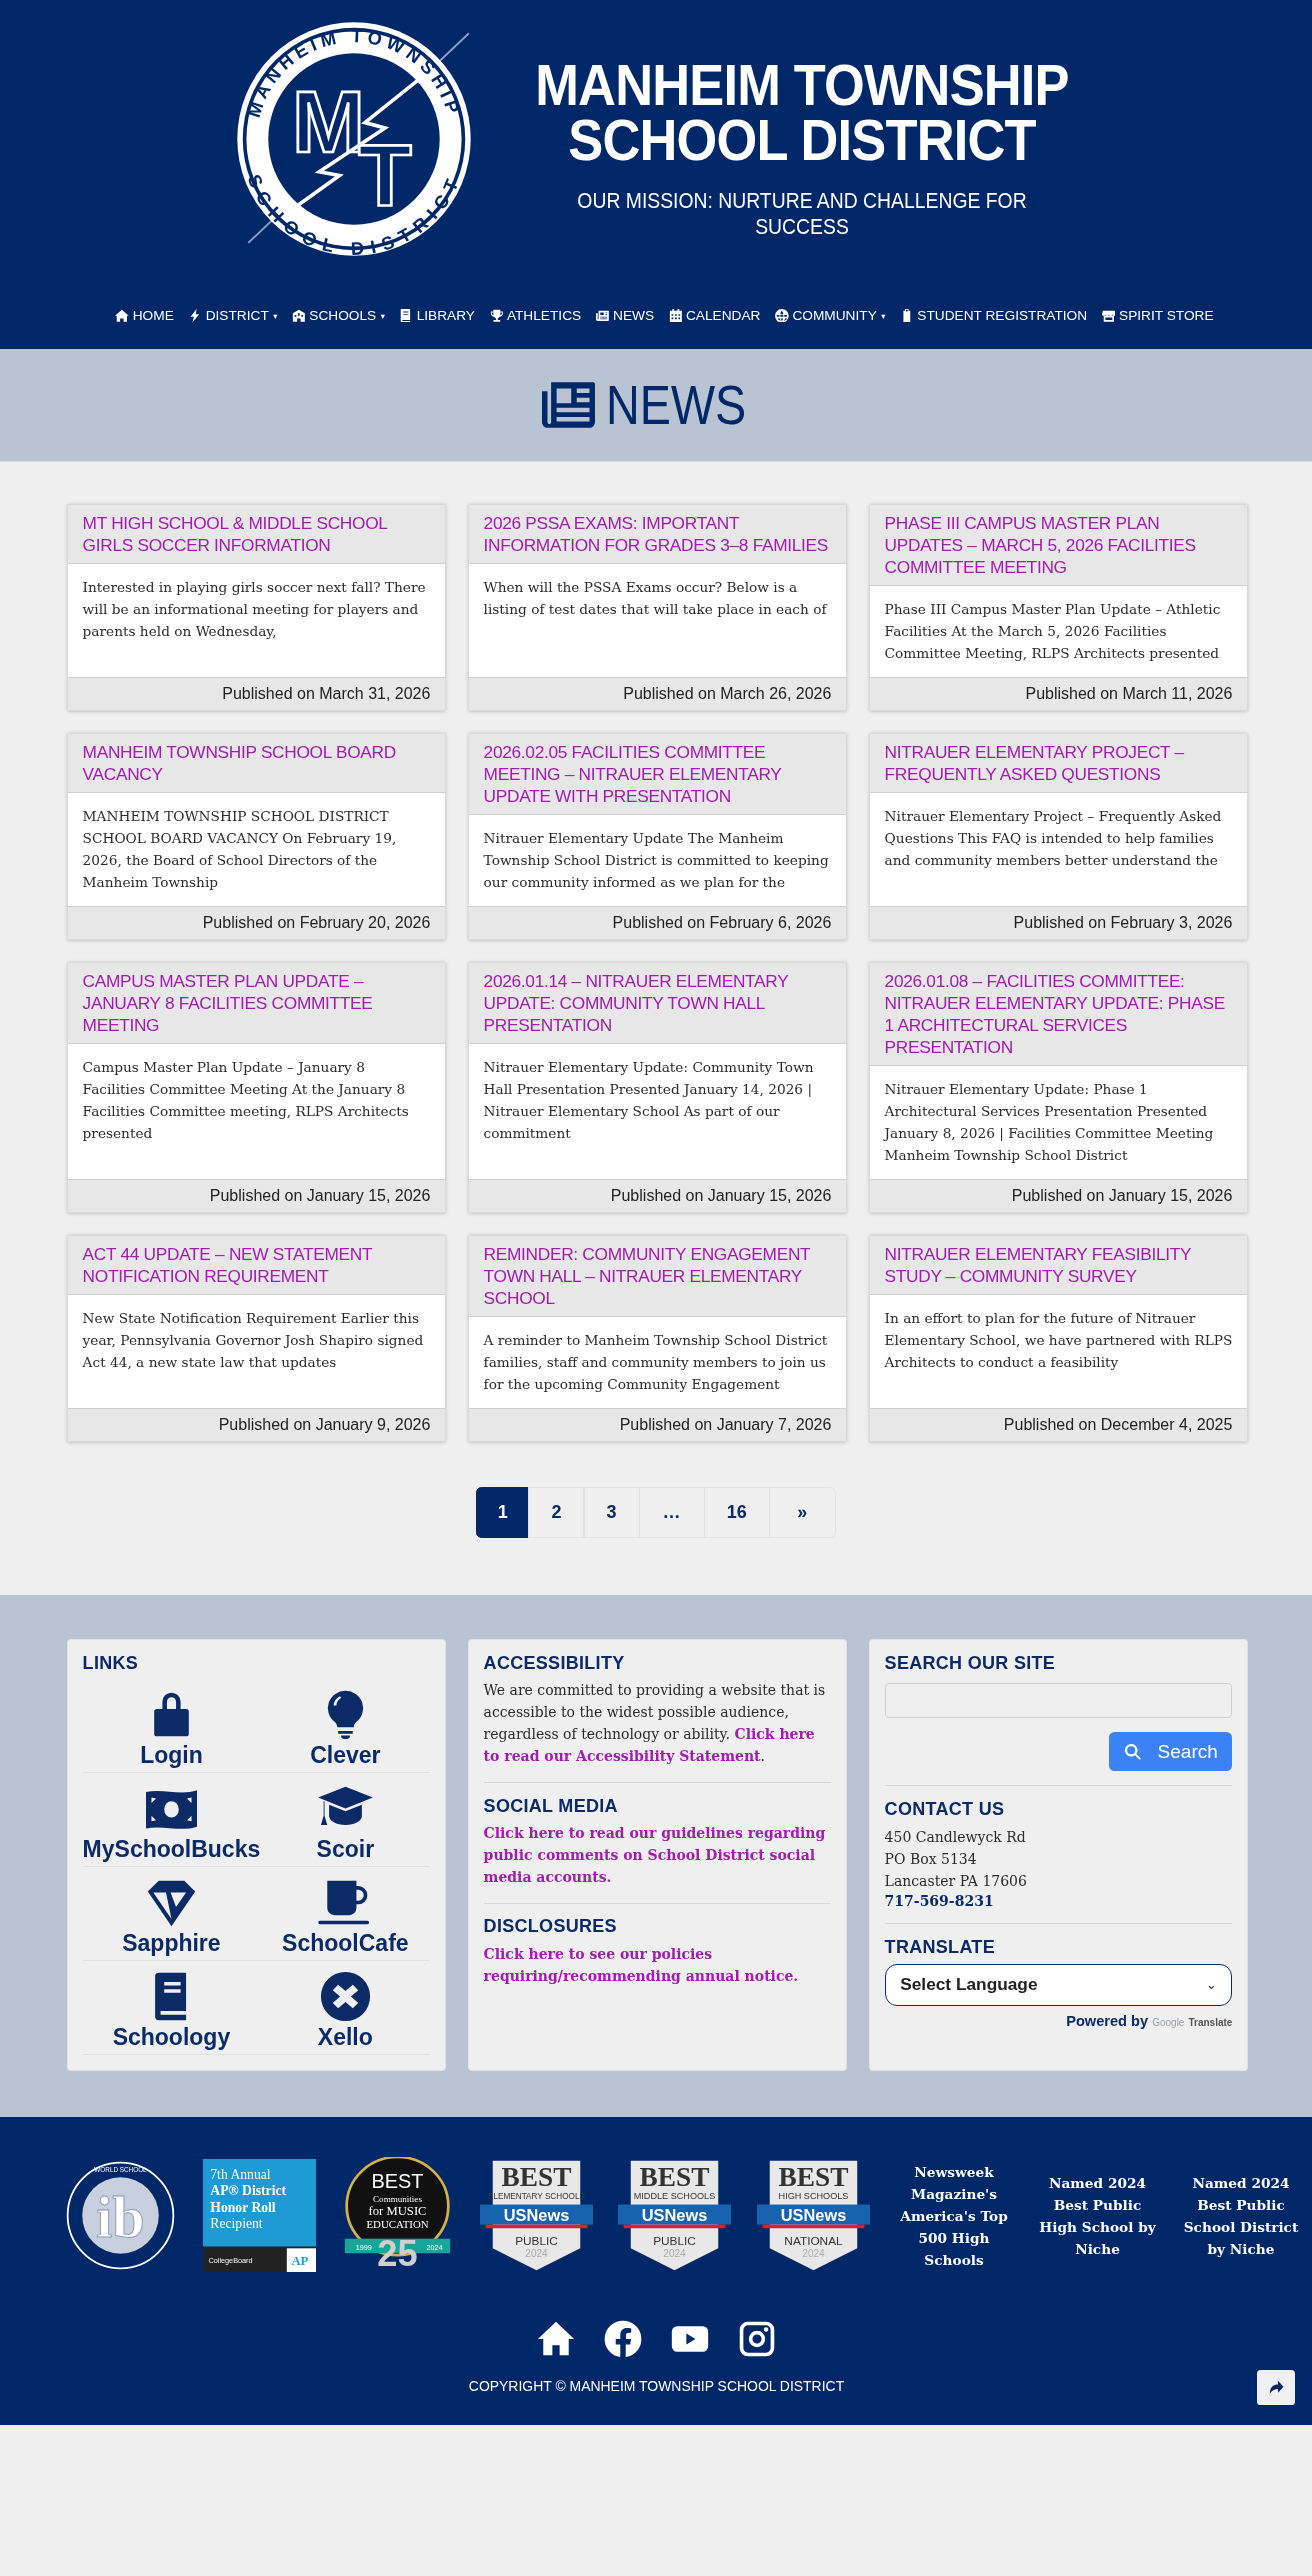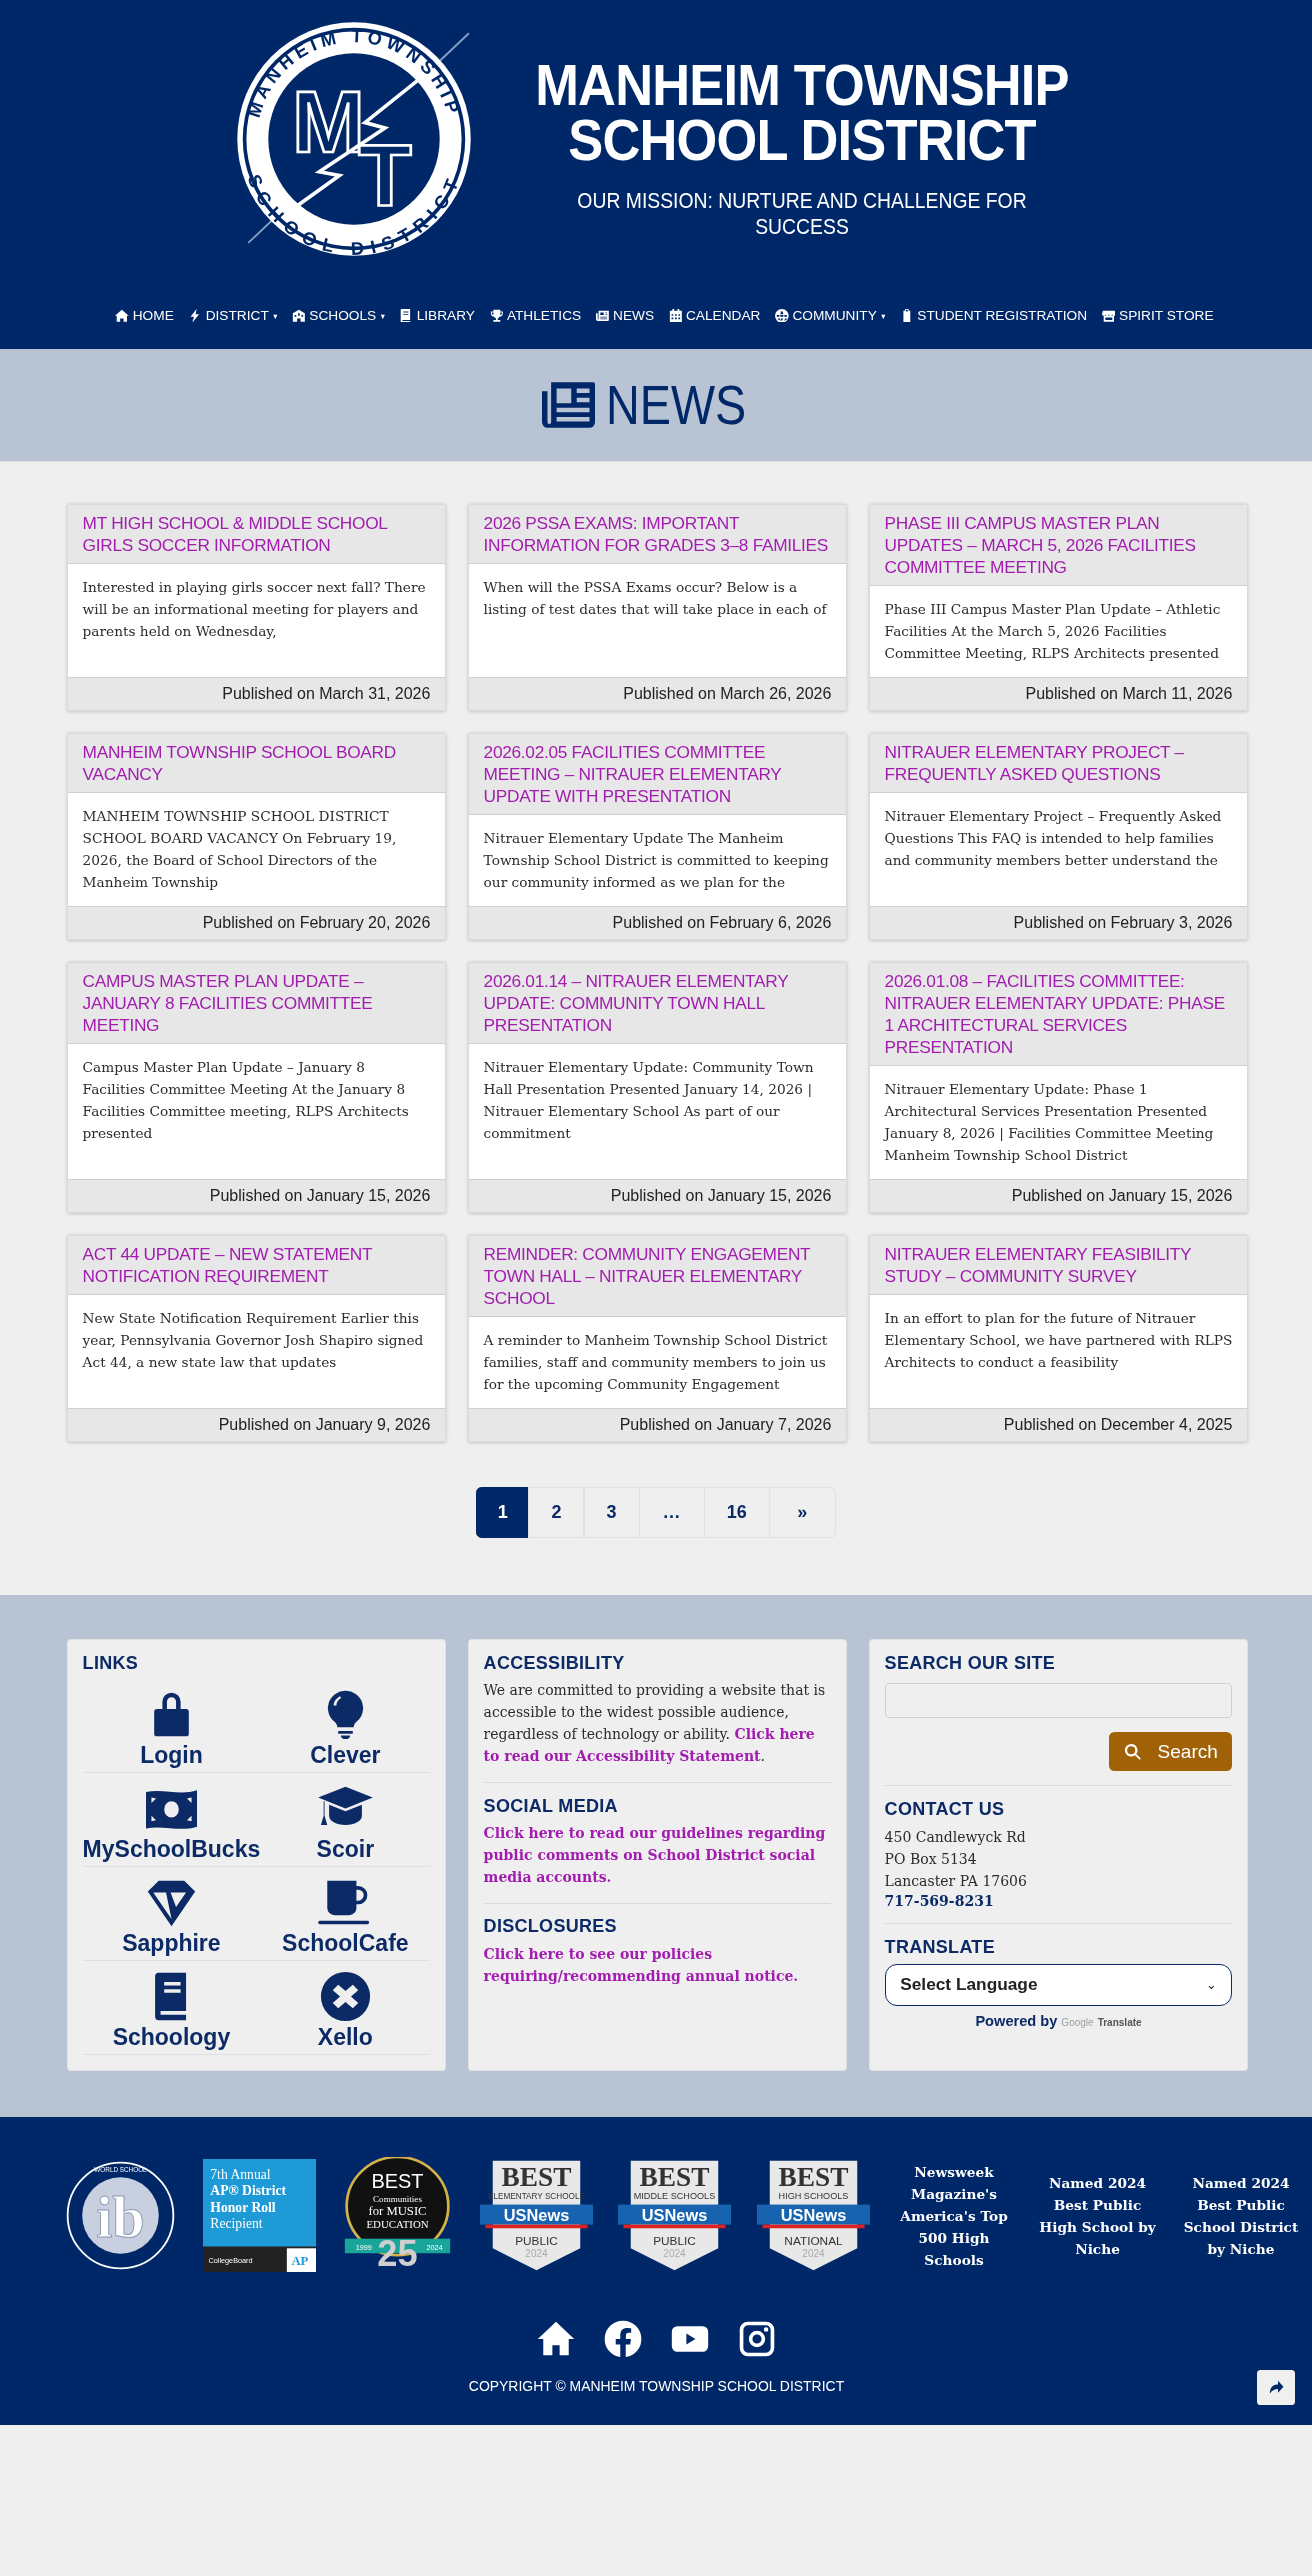--- a/index.html
+++ b/index.html
@@ -41,26 +41,26 @@
   .widget { background: #efefef; border-radius: 3.6px; border: 0.9px solid #e2e2e2; padding: 12.8px 14.6px 14.6px 14.6px; }
   .w-title { font-family: "Liberation Sans", sans-serif; color: #0b2a66; font-size: 18px; letter-spacing: 0.3px; margin-bottom: 5.5px; }
   .links-grid { display: grid; grid-template-columns: 1fr 1fr; }
   .link-tile { display: flex; flex-direction: column; align-items: center; padding: 5.5px 0 3.6px 0; border-bottom: 0.9px solid #e0e0e0; height: 94px; justify-content: flex-end; cursor: pointer; }
   .link-tile svg { width: 55px; height: 51px; fill: #0b2a66; }
   .link-label { font-family: "Liberation Sans", sans-serif; font-weight: bold; color: #0b2a66; font-size: 23px; margin-top: 1.8px; }
   .w-text { font-size: 14px; line-height: 22px; color: #2b2b2b; }
   .w-link { color: #a21caf; font-weight: bold; cursor: pointer; }
   .w-sep { border: 0; border-top: 1.8px solid #d8d8d8; margin: 14.6px 0 12.8px 0; }
   .search-input { width: 100%; height: 35px; border: 0.9px solid #cfcfcf; border-radius: 4.6px; background: #efefef; margin: 3.6px 0 14.6px 0; }
-  .search-btn { display: flex; align-items: center; gap: 16px; margin-left: auto; background: #a16207; color: #fff; border: none; border-radius: 5.5px; font-family: "Liberation Sans", sans-serif; font-size: 19px; padding: 8.2px 14.6px 8.2px 14.6px; cursor: pointer; }
+  .search-btn { display: flex; align-items: center; gap: 16px; margin-left: auto; background: #3b82f6; color: #fff; border: none; border-radius: 5.5px; font-family: "Liberation Sans", sans-serif; font-size: 19px; padding: 8.2px 14.6px 8.2px 14.6px; cursor: pointer; }
   .search-btn svg { width: 18px; height: 18px; fill: #fff; }
   .addr { font-size: 14px; line-height: 22px; color: #2b2b2b; }
   .phone { color: #0b2a66; font-weight: bold; font-size: 14px; cursor: pointer; }
   .lang-select { width: 100%; height: 42px; border: 1.4px solid #0b2a66; border-radius: 12px; background: #fff; display: flex; align-items: center; justify-content: space-between; padding: 0 14.6px; font-family: "Liberation Sans", sans-serif; font-weight: bold; font-size: 17.3px; color: #222; cursor: pointer; margin-top: 3.6px; }
-  .powered { text-align: center; margin-top: 7.3px; font-family: "Liberation Sans", sans-serif; font-weight: bold; color: #0b2a66; font-size: 14.6px; }
+  .powered { text-align: right; margin-top: 7.3px; font-family: "Liberation Sans", sans-serif; font-weight: bold; color: #0b2a66; font-size: 14.6px; }
   .powered .g { color: #9aa0a6; font-size: 10px; font-weight: normal; }
   .powered .t { color: #555; font-size: 10px; }
 
   
   .footer { background: #002868; color: #fff; padding: 40px 0 18px 0; position: relative; height: 308px; }
   .awards { display: flex; align-items: center; padding-left: 64px; gap: 25.5px; }
   .award-img { display: flex; align-items: center; justify-content: center; flex-shrink: 0; }
   .award-text { width: 118px; text-align: center; font-size: 13.7px; line-height: 22px; font-weight: bold; color: #fff; }
   .socials { display: flex; justify-content: center; gap: 27px; margin-top: 44px; }
   .socials svg { width: 40px; height: 40px; fill: #fff; cursor: pointer; }

